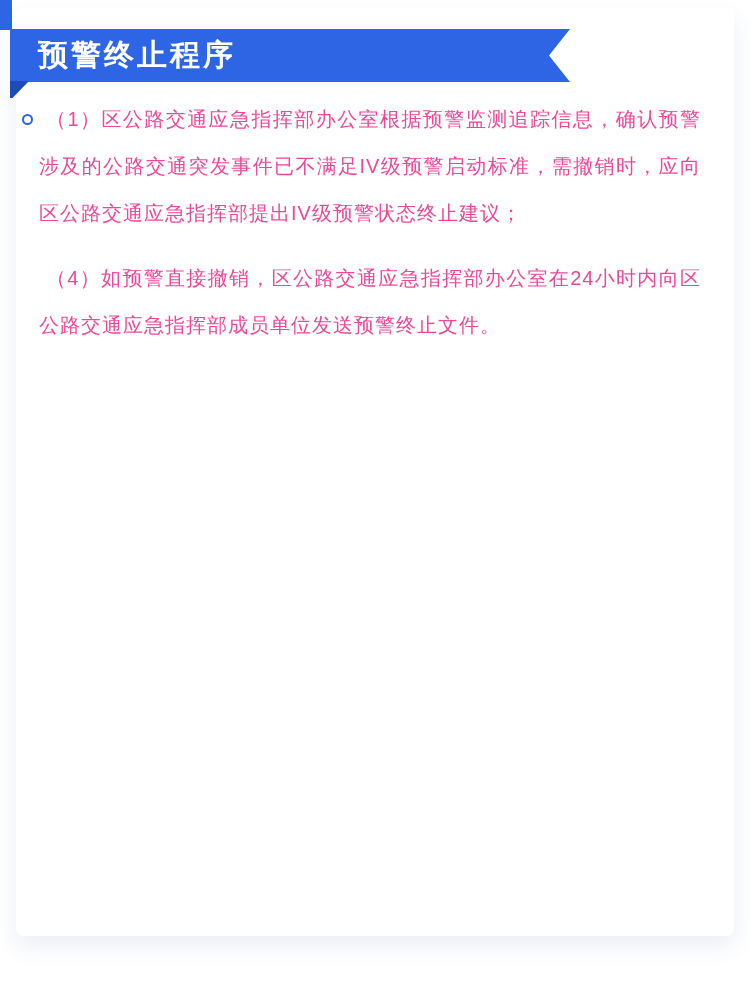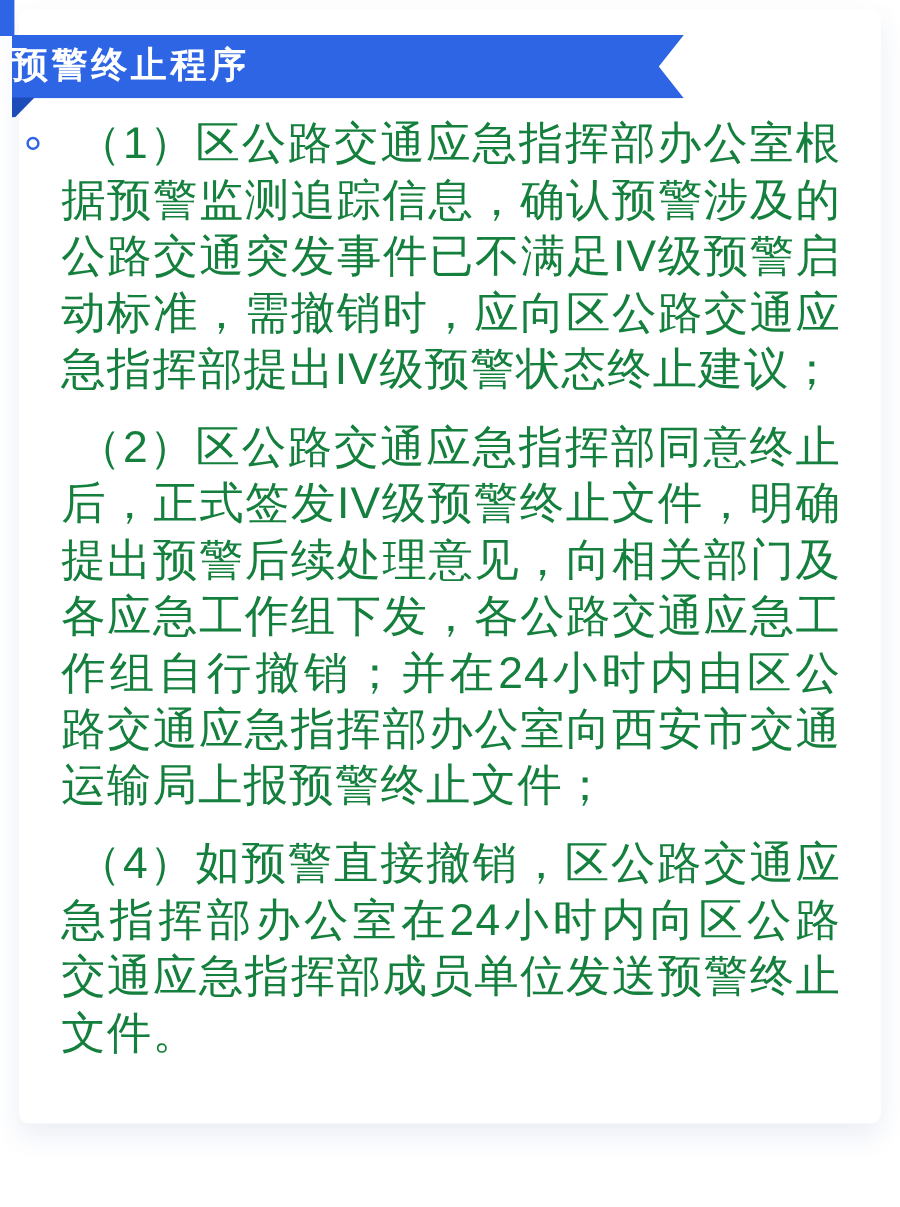--- a/index.html
+++ b/index.html
@@ -40,20 +40,21 @@
     position: absolute;
     left: 10px;
     top: 29px;
     width: 560px;
     height: 53px;
     background: #2d65e4;
     clip-path: polygon(0 0, 100% 0, calc(100% - 21px) 50%, 100% 100%, 0 100%);
     display: flex;
     align-items: center;
     box-sizing: border-box;
+    padding-left: 28px;
   }
   .ribbon-title {
     color: #ffffff;
     font-size: 30px;
     font-weight: bold;
     letter-spacing: 3px;
     line-height: 1;
     padding-bottom: 2px;
   }
   
@@ -77,25 +78,25 @@
     border-radius: 50%;
     background: transparent;
   }
   .content {
     position: absolute;
     left: 39px;
     top: 96px;
     width: 662px;
   }
   .content p {
-    margin: 0 0 18px 12px;
-    font-size: 37px;
+    margin: 0 0 18px 0;
+    font-size: 20px;
     line-height: 47px;
     letter-spacing: 1px;
-    color: #15803d;
+    color: #ec4899;
     text-indent: 0.35em;
     text-align: justify;
   }
 </style>
 </head>
 <body>
 
 <div class="page">
 
   <div class="card"></div>
@@ -105,17 +106,16 @@
   <div class="ribbon">
     <span class="ribbon-title">预警终止程序</span>
   </div>
 
   <div class="ribbon-fold"></div>
 
   <div class="bullet"></div>
 
   <div class="content">
     <p>（1）区公路交通应急指挥部办公室根据预警监测追踪信息，确认预警涉及的公路交通突发事件已不满足IV级预警启动标准，需撤销时，应向区公路交通应急指挥部提出IV级预警状态终止建议；</p>
-    <p>（2）区公路交通应急指挥部同意终止后，正式签发IV级预警终止文件，明确提出预警后续处理意见，向相关部门及各应急工作组下发，各公路交通应急工作组自行撤销；并在24小时内由区公路交通应急指挥部办公室向西安市交通运输局上报预警终止文件；</p>
     <p>（4）如预警直接撤销，区公路交通应急指挥部办公室在24小时内向区公路交通应急指挥部成员单位发送预警终止文件。</p>
   </div>
 
 </div>
 
 </body></html>

